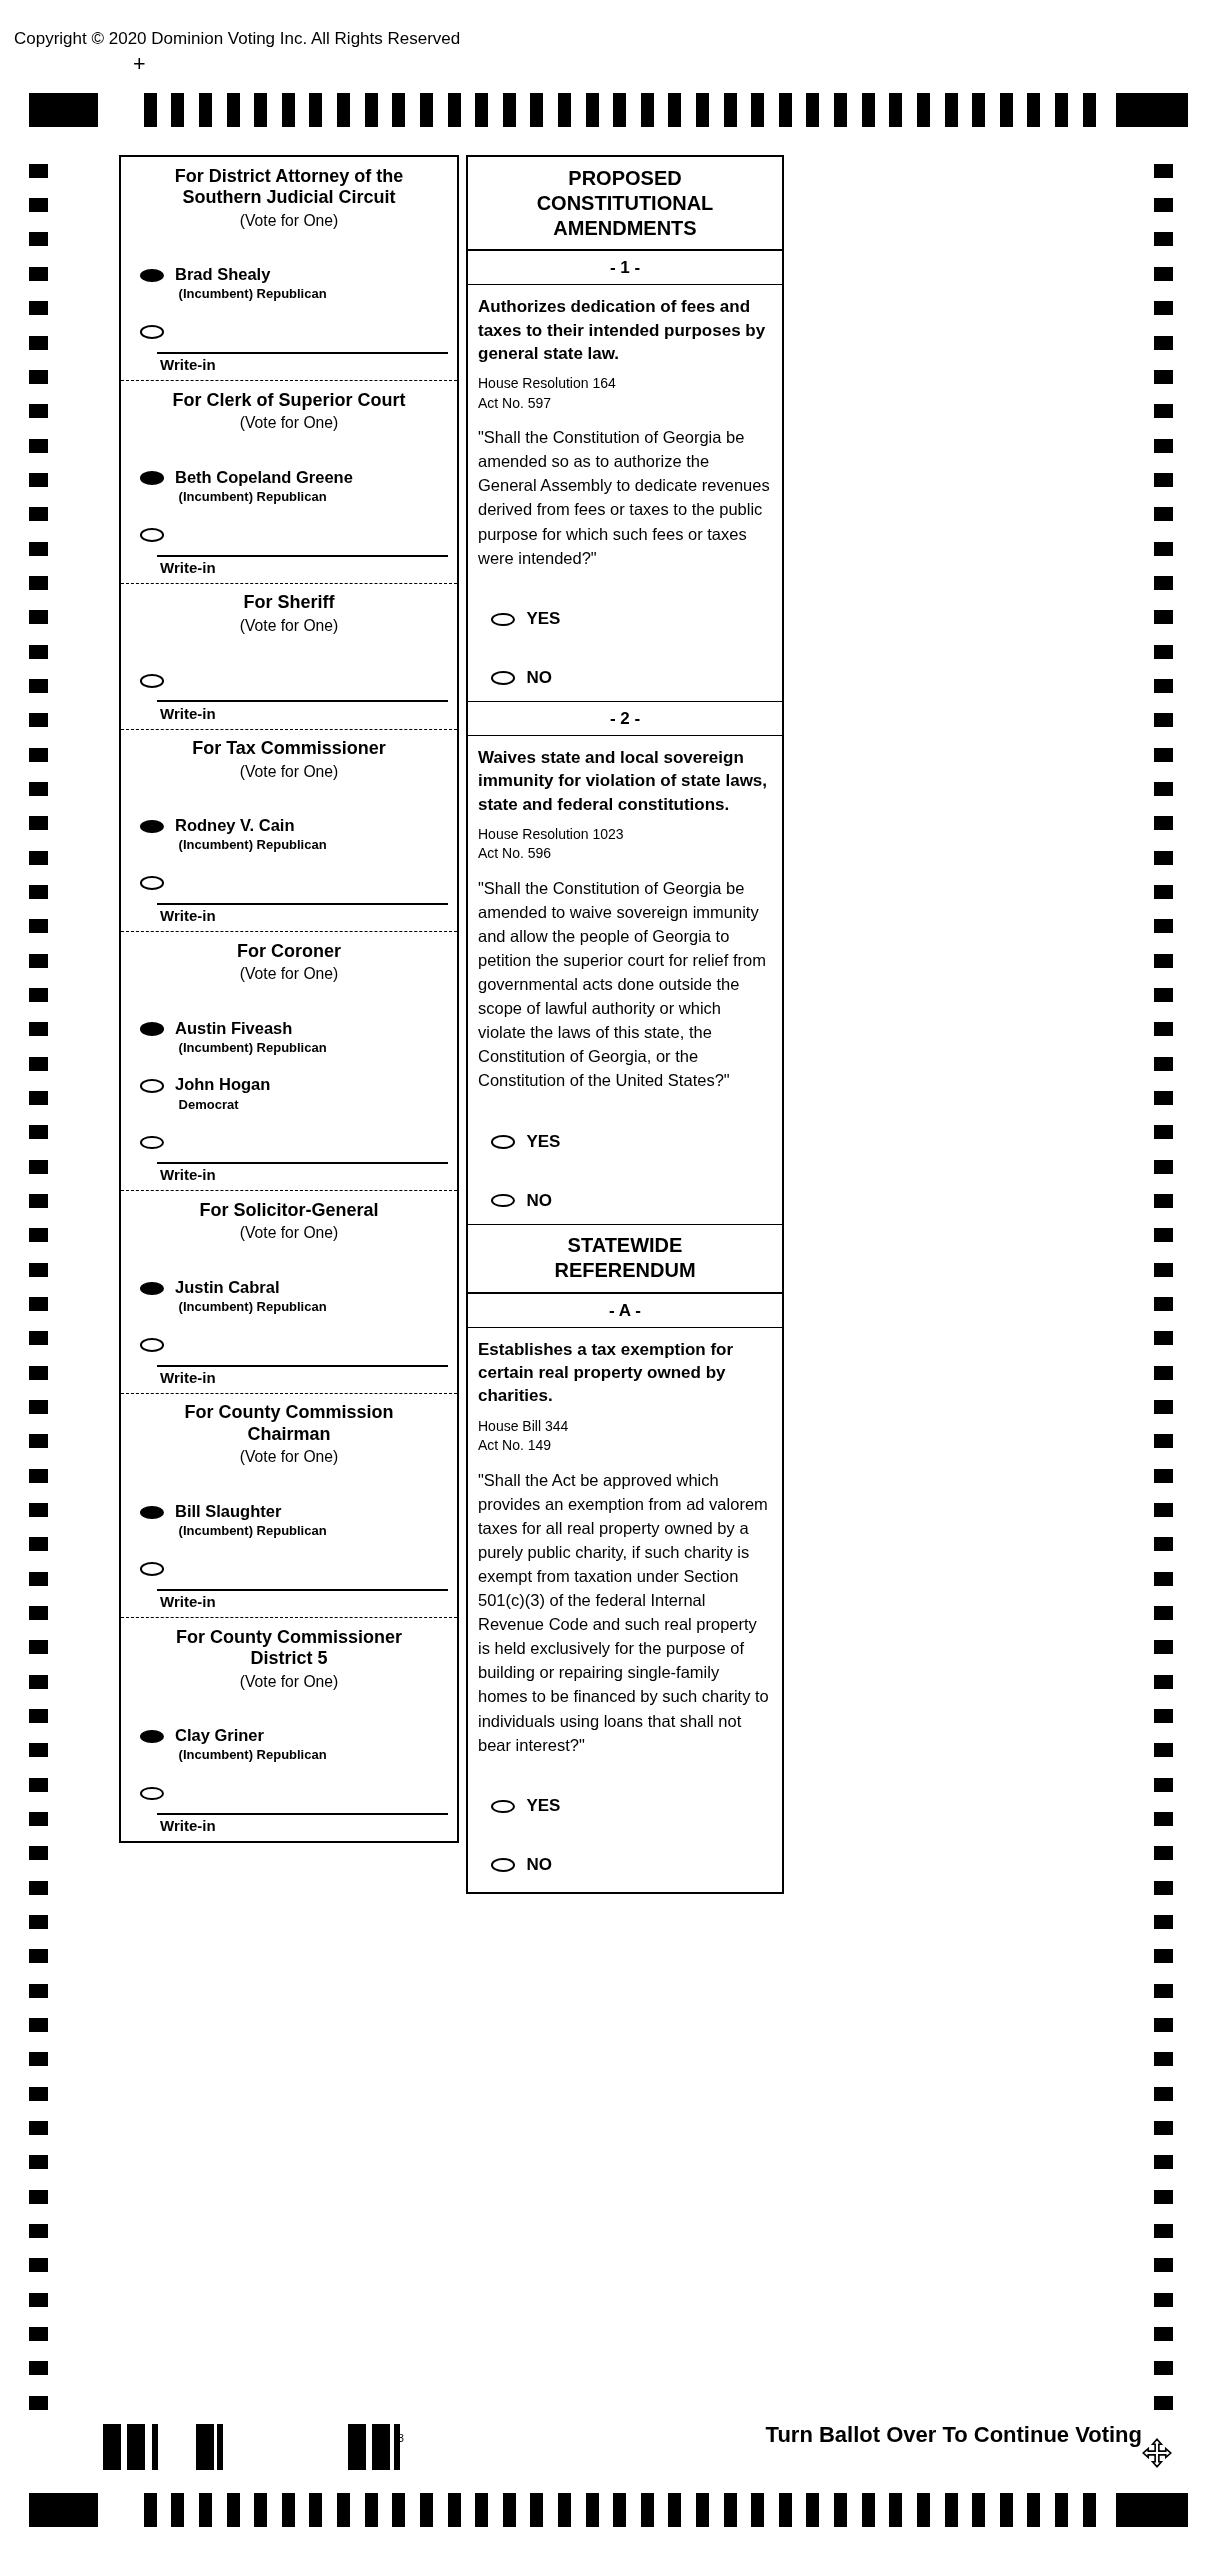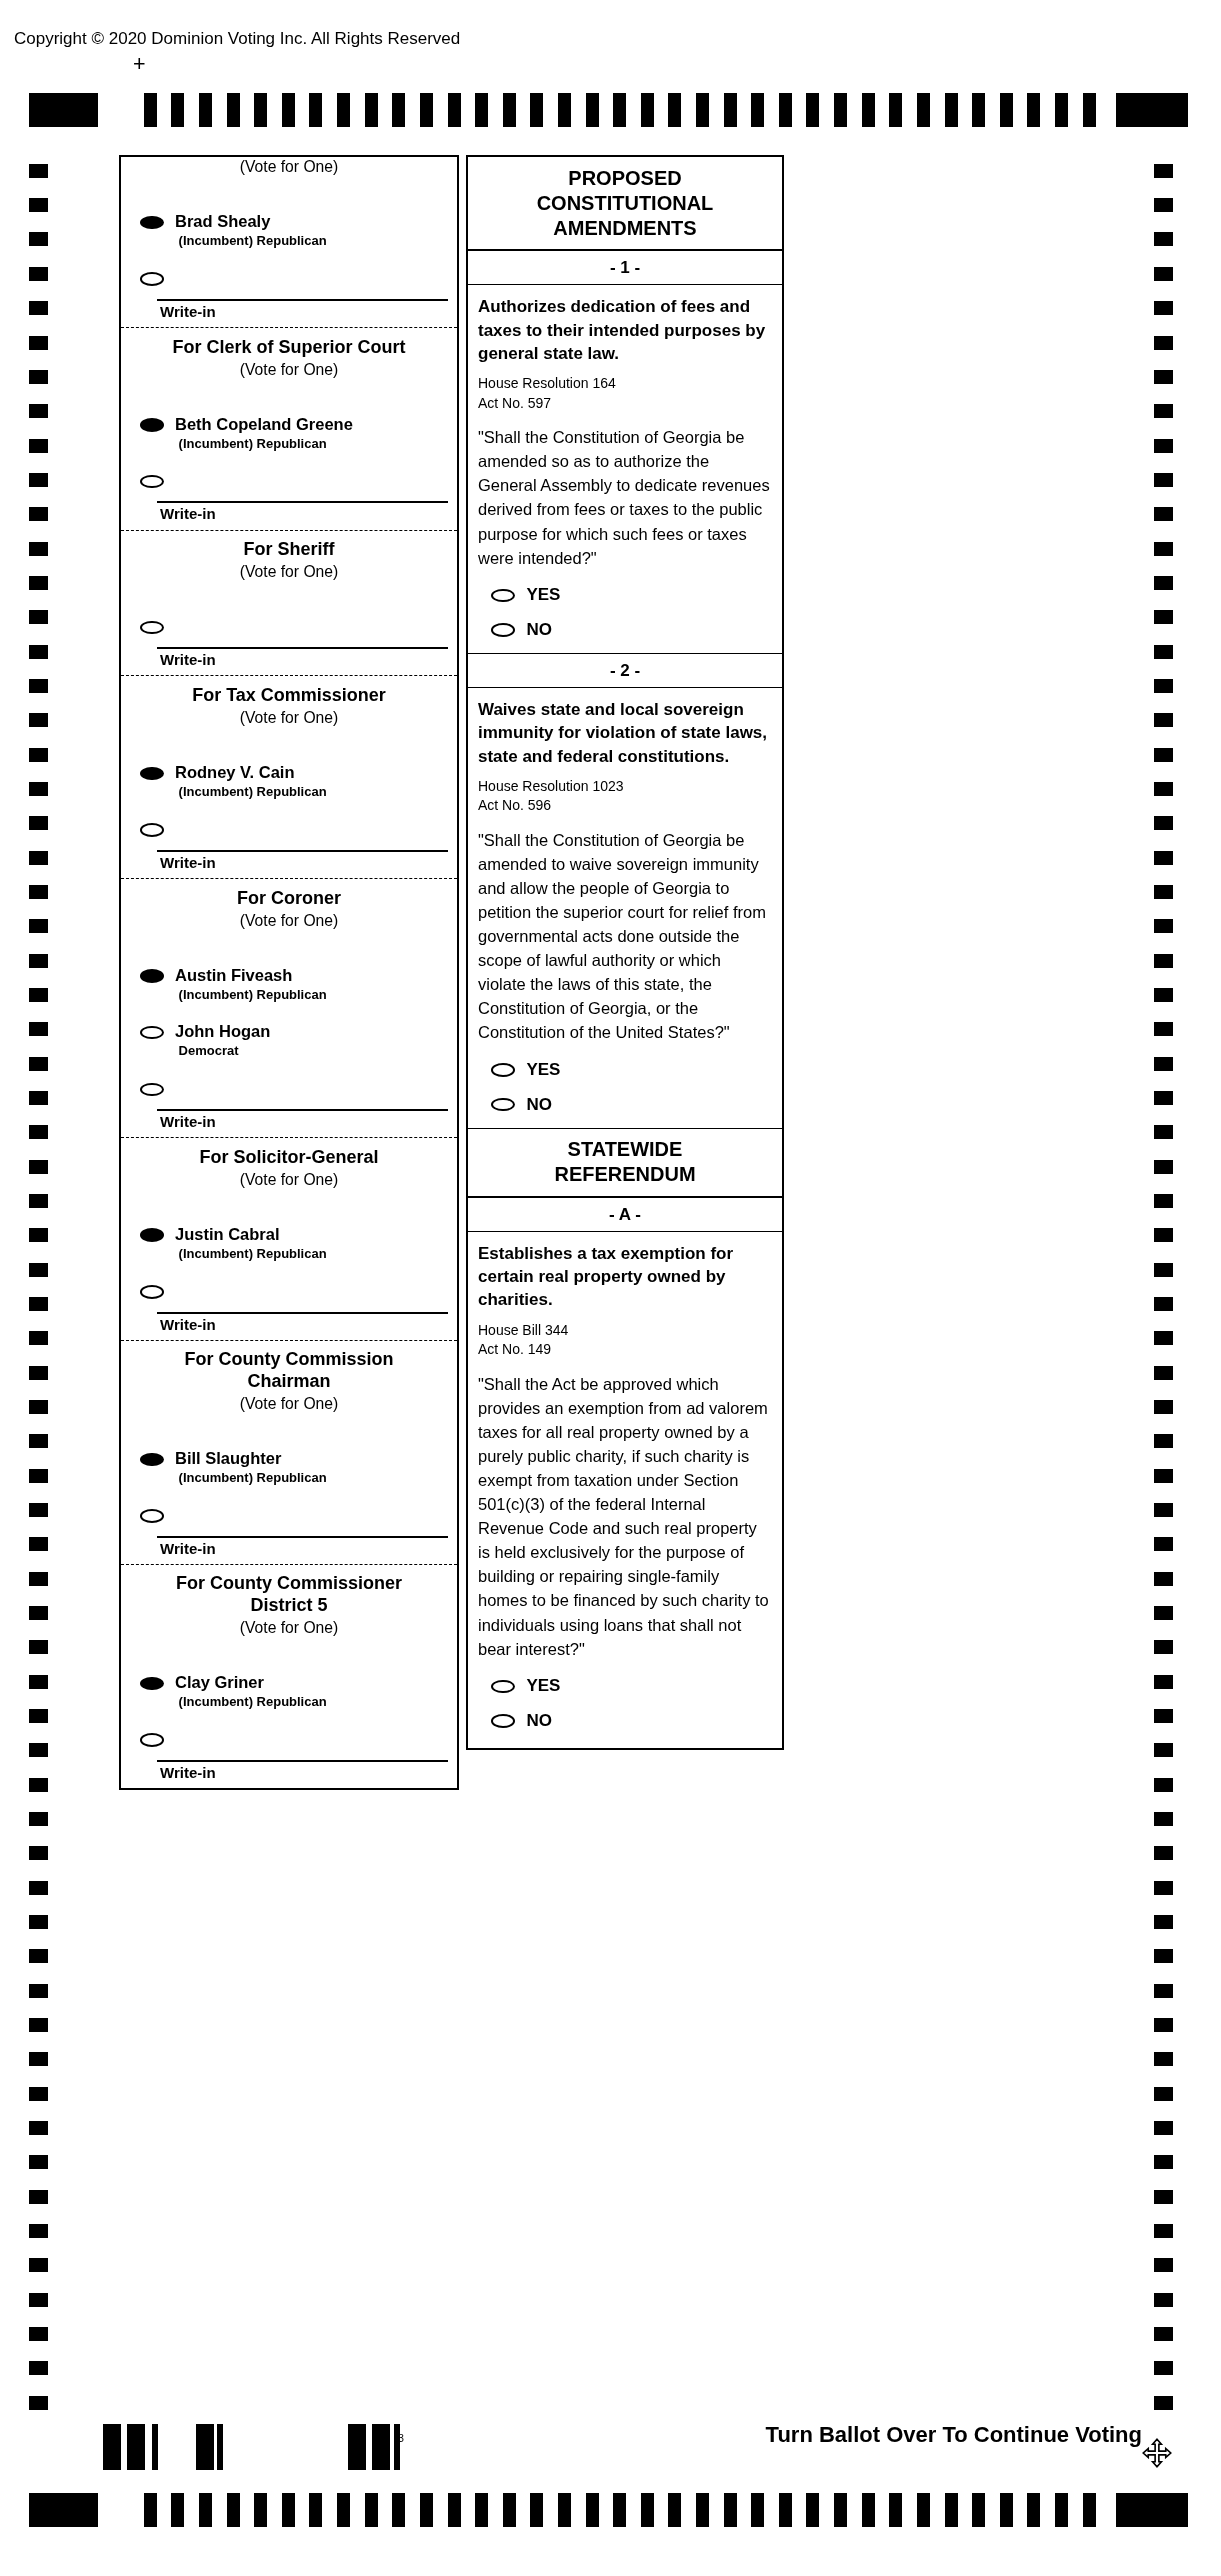--- a/index.html
+++ b/index.html
@@ -34,21 +34,21 @@
 
   
   .right-col { position:absolute; left:466px; top:155px; width:318px; border:2.1px solid #000; background:#fff; }
   .rc-header { font-weight:bold; font-size:20px; line-height:1.25; text-align:center; padding:8.6px 5.7px; border-bottom:2.1px solid #000; white-space:pre-line; }
   .measure { border-bottom:1.4px solid #000; padding-bottom:5.7px; }
   .measure:last-child { border-bottom:none; padding-bottom:10px; }
   .measure-number { font-weight:bold; font-size:17px; text-align:center; padding:7.2px 0 5.7px; border-bottom:1.4px solid #000; }
   .measure-summary { font-weight:bold; font-size:17px; line-height:1.38; padding:10px 10px 5.7px; }
   .measure-ref { font-size:14px; line-height:1.42; padding:2.9px 10px 4.3px; white-space:pre-line; }
   .measure-question { font-size:16.5px; line-height:1.46; padding:7.2px 10px 8.6px; }
-  .measure-option-row { display:flex; align-items:center; padding:7.2px 10px 7.2px 23px; }
+  .measure-option-row { display:flex; align-items:center; padding:7.2px 10px 7.2px 23px;margin-top:24px; }
   .measure-option-row .bubble { margin:0 0 0 0; }
   .measure-option-label { font-weight:bold; font-size:17px; margin-left:11.4px; }
 
   
   .footer-instruction { position:absolute; top:2422px; left:0; width:1142px; text-align:right; font-weight:bold; font-size:22px; }
   .arrow-icon { position:absolute; left:1142px; top:2438px; }
   .sheet-number { position:absolute; left:398px; top:2432px; font-size:10.7px; }
   .code-group { position:absolute; top:2424px; height:46px; }
   .code-bar { position:absolute; top:0; height:46px; background:#000; }
 </style>
@@ -264,20 +264,22 @@
       <div class="tm" style="left: 29px; top: 2327px; width: 18.6px; height: 14.3px;"></div>
       <div class="tm" style="left: 1154px; top: 2327px; width: 18.6px; height: 14.3px;"></div>
       <div class="tm" style="left: 29px; top: 2361px; width: 18.6px; height: 14.3px;"></div>
       <div class="tm" style="left: 1154px; top: 2361px; width: 18.6px; height: 14.3px;"></div>
       <div class="tm" style="left: 29px; top: 2396px; width: 18.6px; height: 14.3px;"></div>
       <div class="tm" style="left: 1154px; top: 2396px; width: 18.6px; height: 14.3px;"></div>
     </div>
 
   <div id="left-column" class="left-col">
       <div class="contest">
+        <div class="contest-title">For District Attorney of the
+Southern Judicial Circuit</div>
         <div class="contest-vote">(Vote for One)</div>
         <div class="option-row">
           <div class="bubble filled"></div>
           <div class="option-text">
             <div class="option-name">Brad Shealy</div>
             <div class="option-detail">(Incumbent) Republican</div>
           </div>
         </div>
         <div class="option-row blank">
           <div class="bubble"></div>

